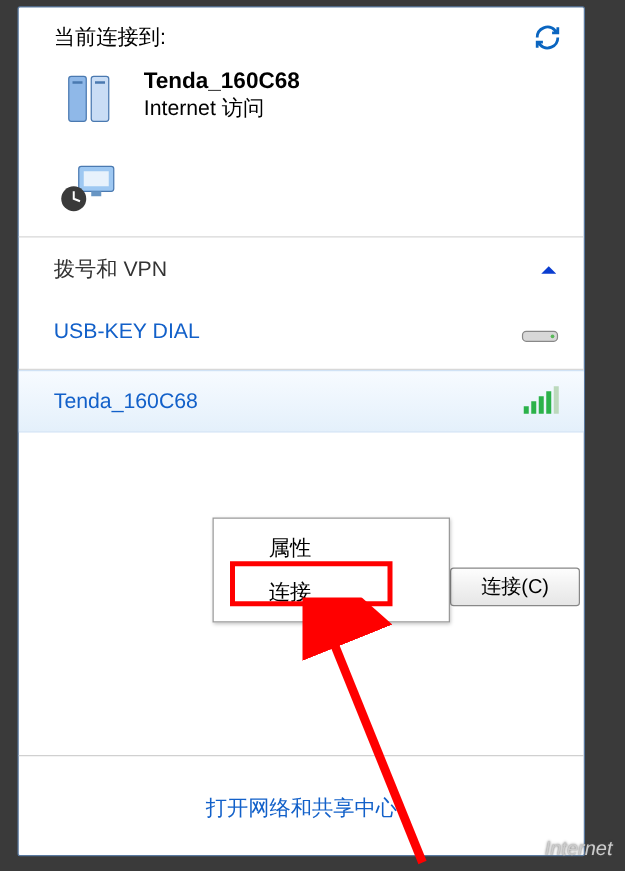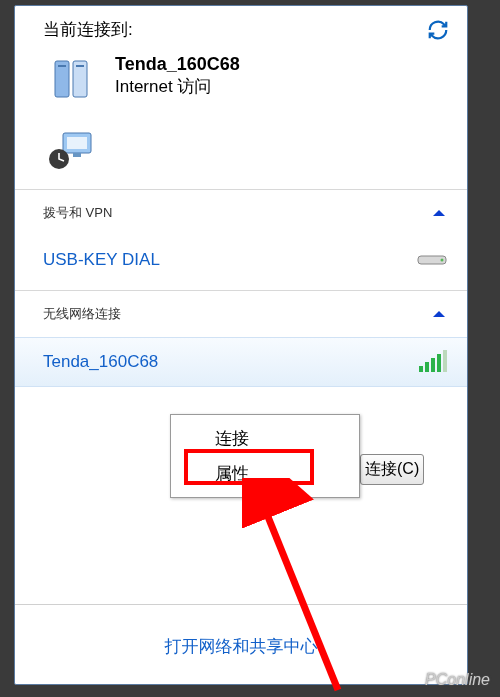--- a/index.html
+++ b/index.html
@@ -12,25 +12,25 @@
   .header-row { display:flex; align-items:center; padding:12px 18px 2px 28px;gap:32px; }
   .header-row .title { font-size:17px; color:#000; flex:1; }
   .refresh { width:22px; height:22px; color:#0a65c0; }
   .conn-block { display:flex; gap:14px; padding:10px 16px 8px 30px; align-items:flex-start; }
   .icon-box { width:56px; height:52px; display:flex; align-items:center; justify-content:center; position:relative; flex-shrink:0; }
   .conn-text .name { font-size:18px; font-weight:bold; color:#000; line-height:1.3; }
   .conn-text .sub  { font-size:17px; color:#000000; line-height:1.3; }
   .divider { height:1px; background:#d8d8d8; margin:6px 0 0 0; }
   .section-head {
     display:flex; align-items:center; justify-content:space-between;
-    padding:14px 20px 14px 28px; font-size:13px; color:#333;
+    padding:14px 20px 14px 28px; font-size:17px; color:#333;
   }
   .chev { width:16px; height:16px; color:#0a3dd0; }
   .row-item {
-    display:flex; align-items:flex-start; justify-content:space-between;
+    display:flex; align-items:flex-end; justify-content:space-between;
     padding:14px 20px 14px 28px; font-size:17px;
   }
   .usb { color:#1260c9; }
   .modem { width:30px; height:16px; }
   .wifi-row {
     display:flex; align-items:center; padding:14px 20px 14px 28px;
     font-size:17px; color:#1260c9;
     background: linear-gradient(#f7fbff,#e4f0fb);
     border-top:1px solid #d0e2f5; border-bottom:1px solid #d0e2f5;
     position:relative;
@@ -48,21 +48,21 @@
     background:#fff; border:1px solid #9a9a9a; box-shadow:1px 1px 3px rgba(0,0,0,.25);
     padding:6px 4px;
   }
   .ctx-item { padding:6px 30px 6px 40px; font-size:17px; color:#000; cursor:default; }
   .ctx-highlight {
     position:absolute; left:184px; top:449px; width:130px; height:36px;
     border:4px solid #ff0000; pointer-events:none;
   }
   .btn-connect {
     position:absolute; left:360px; top:454px;
-    padding:4px 4px; font-size:16px; background:linear-gradient(#fdfdfd,#e6e6e6);
+    padding:4px 24px; font-size:16px; background:linear-gradient(#fdfdfd,#e6e6e6);
     border:1px solid #888; border-radius:3px; color:#000;text-align:center;
   }
   .footer {
     margin-top:auto; border-top:1px solid #d0d0d0;
     text-align:center; padding:30px 0 26px 0;
   }
   .footer a { color:#1260c9; font-size:17px; text-decoration:none;text-align:right; }
   .arrow {
     position:absolute; left:242px; top:478px; pointer-events:none;
   }
@@ -122,54 +122,48 @@
   <div class="row-item">
     <span class="usb">USB-KEY DIAL</span>
     <svg class="modem" viewBox="0 0 30 16">
         <rect x="1" y="6" width="28" height="8" rx="3" fill="#d8d8d8" stroke="#888"></rect>
         <circle cx="25" cy="10" r="1.5" fill="#59b859"></circle>
       </svg>
   </div>
 
   <div class="divider"></div>
 
-  <div class="section-head">
-    <span>无线网络连接</span>
-    <svg class="chev" viewBox="0 0 16 16" fill="currentColor">
-        <path d="M2 11 L8 5 L14 11 Z"></path>
-      </svg>
-  </div>
 
   <div class="wifi-row">
     <span class="wifi-name">Tenda_160C68</span>
     <div class="sigbars">
         <span></span>
         <span></span>
         <span></span>
         <span></span>
         <span></span>
       </div>
   </div>
 
   <div class="footer">
     <a href="#">打开网络和共享中心</a>
   </div>
 </div>
 
 <button class="btn-connect">连接(C)</button>
 
 <div class="ctx-menu">
+  <div class="ctx-item">属性</div>
   <div class="ctx-item">连接</div>
-  <div class="ctx-item">属性</div>
 </div>
 
 <div class="ctx-highlight"></div>
 
 <svg class="arrow" width="120" height="220" viewBox="0 0 120 220">
   <defs>
       <marker id="ah" markerWidth="14" markerHeight="14" refX="4" refY="7" orient="auto">
         <path d="M0,0 L14,7 L0,14 Z" fill="#ff0000"></path>
       </marker>
     </defs>
   <line x1="96" y1="212" x2="16" y2="14" stroke="#ff0000" stroke-width="7" marker-end="url(#ah)"></line>
 </svg>
 
-<div class="watermark">PConline</div>
+<div class="watermark">Internet</div>
 
 </body></html>

